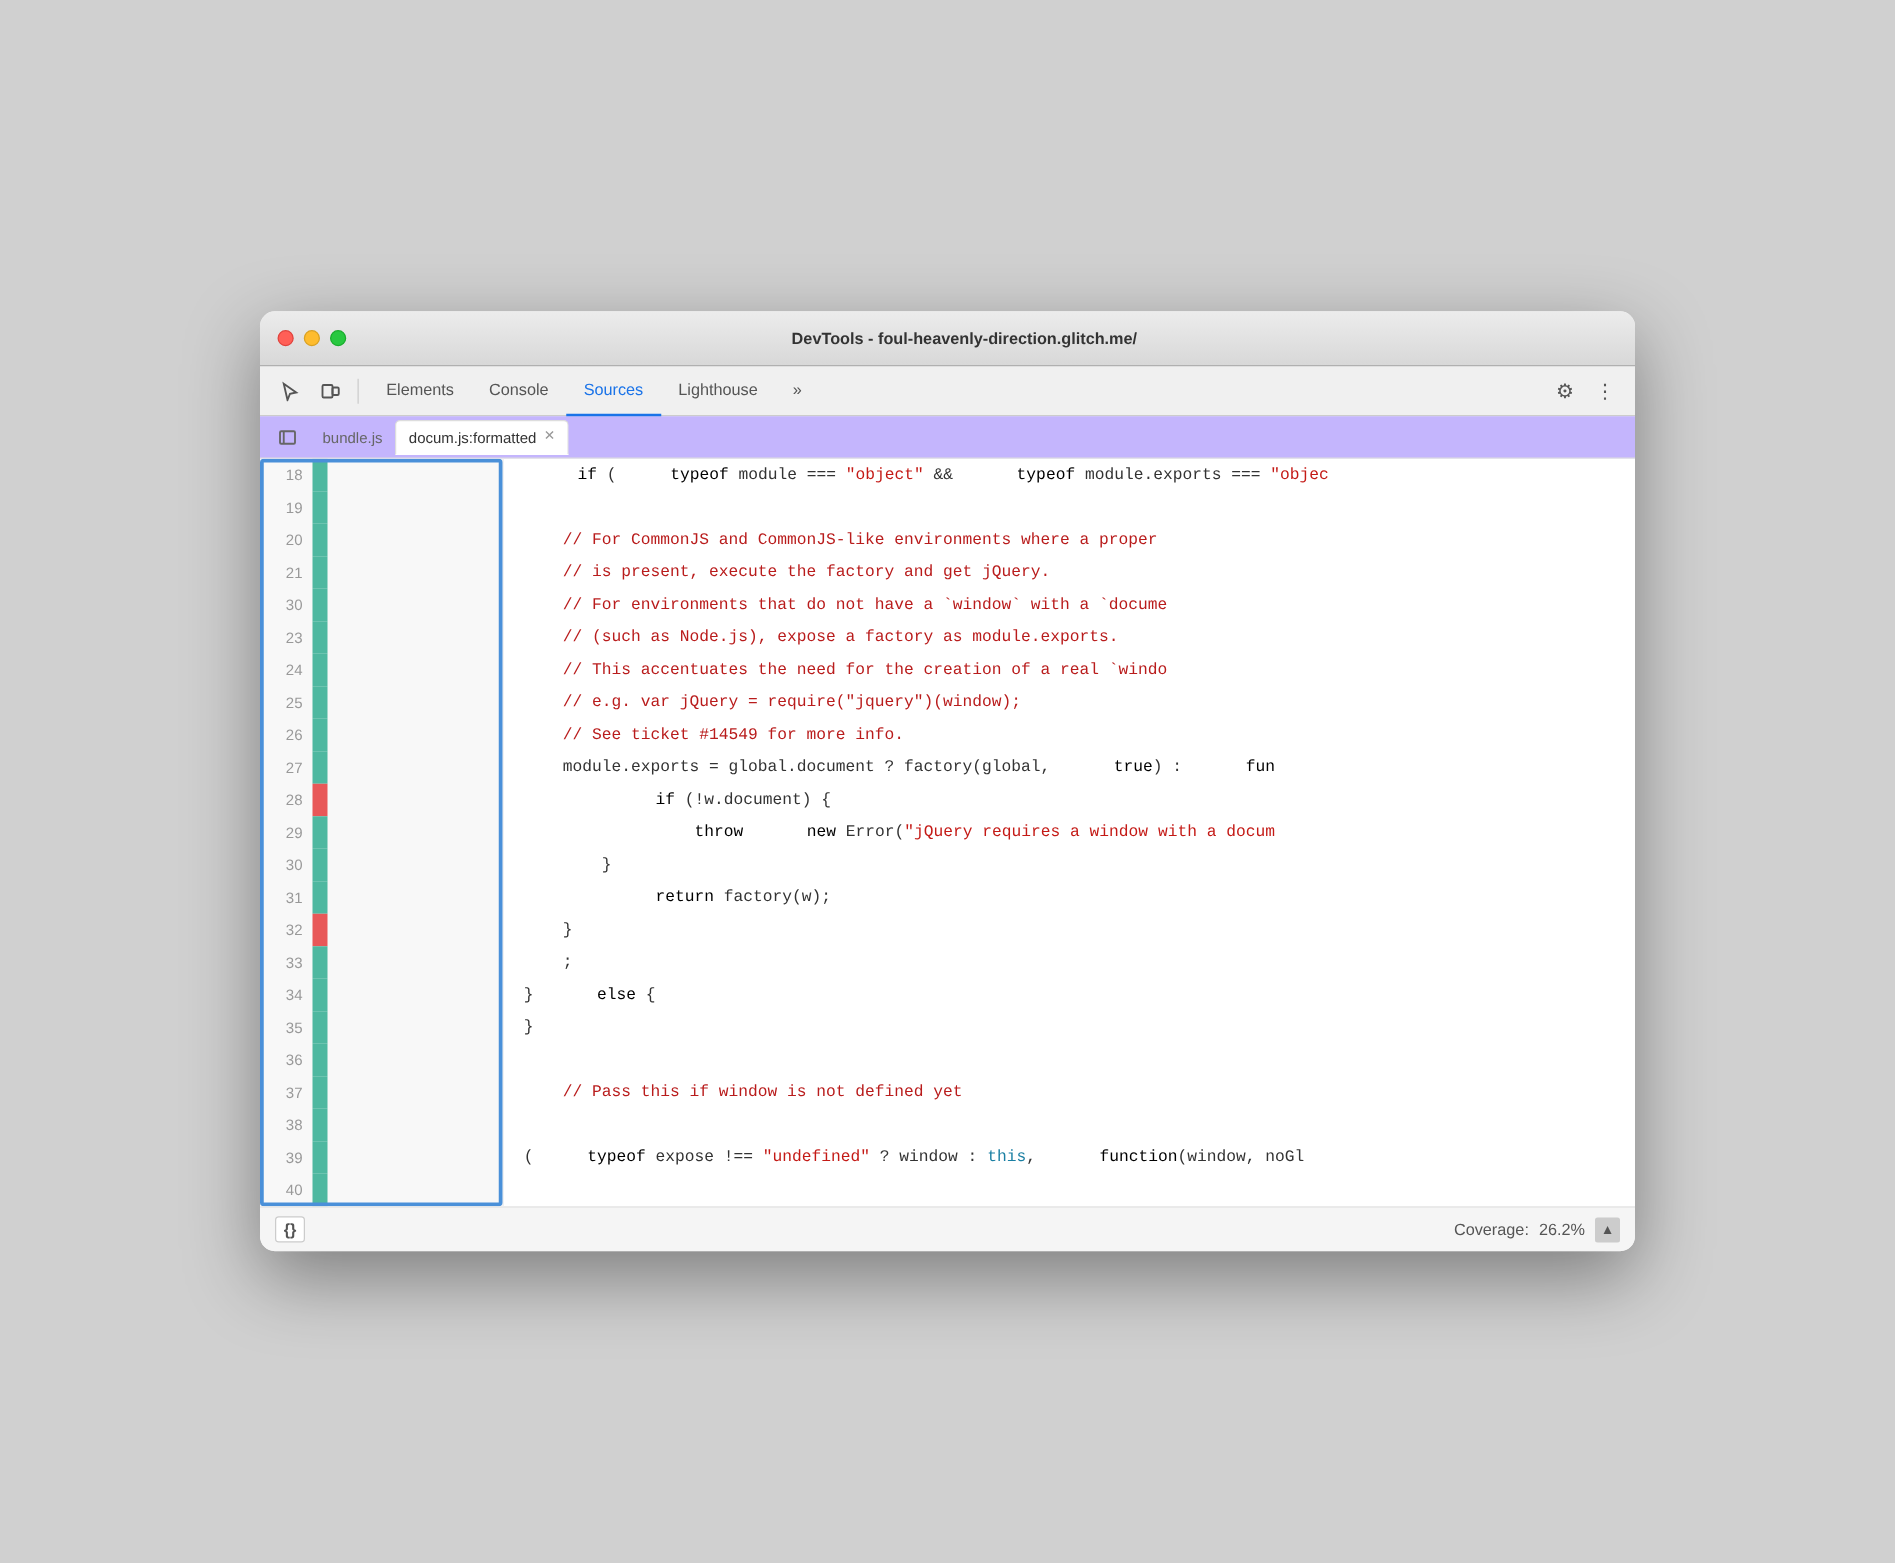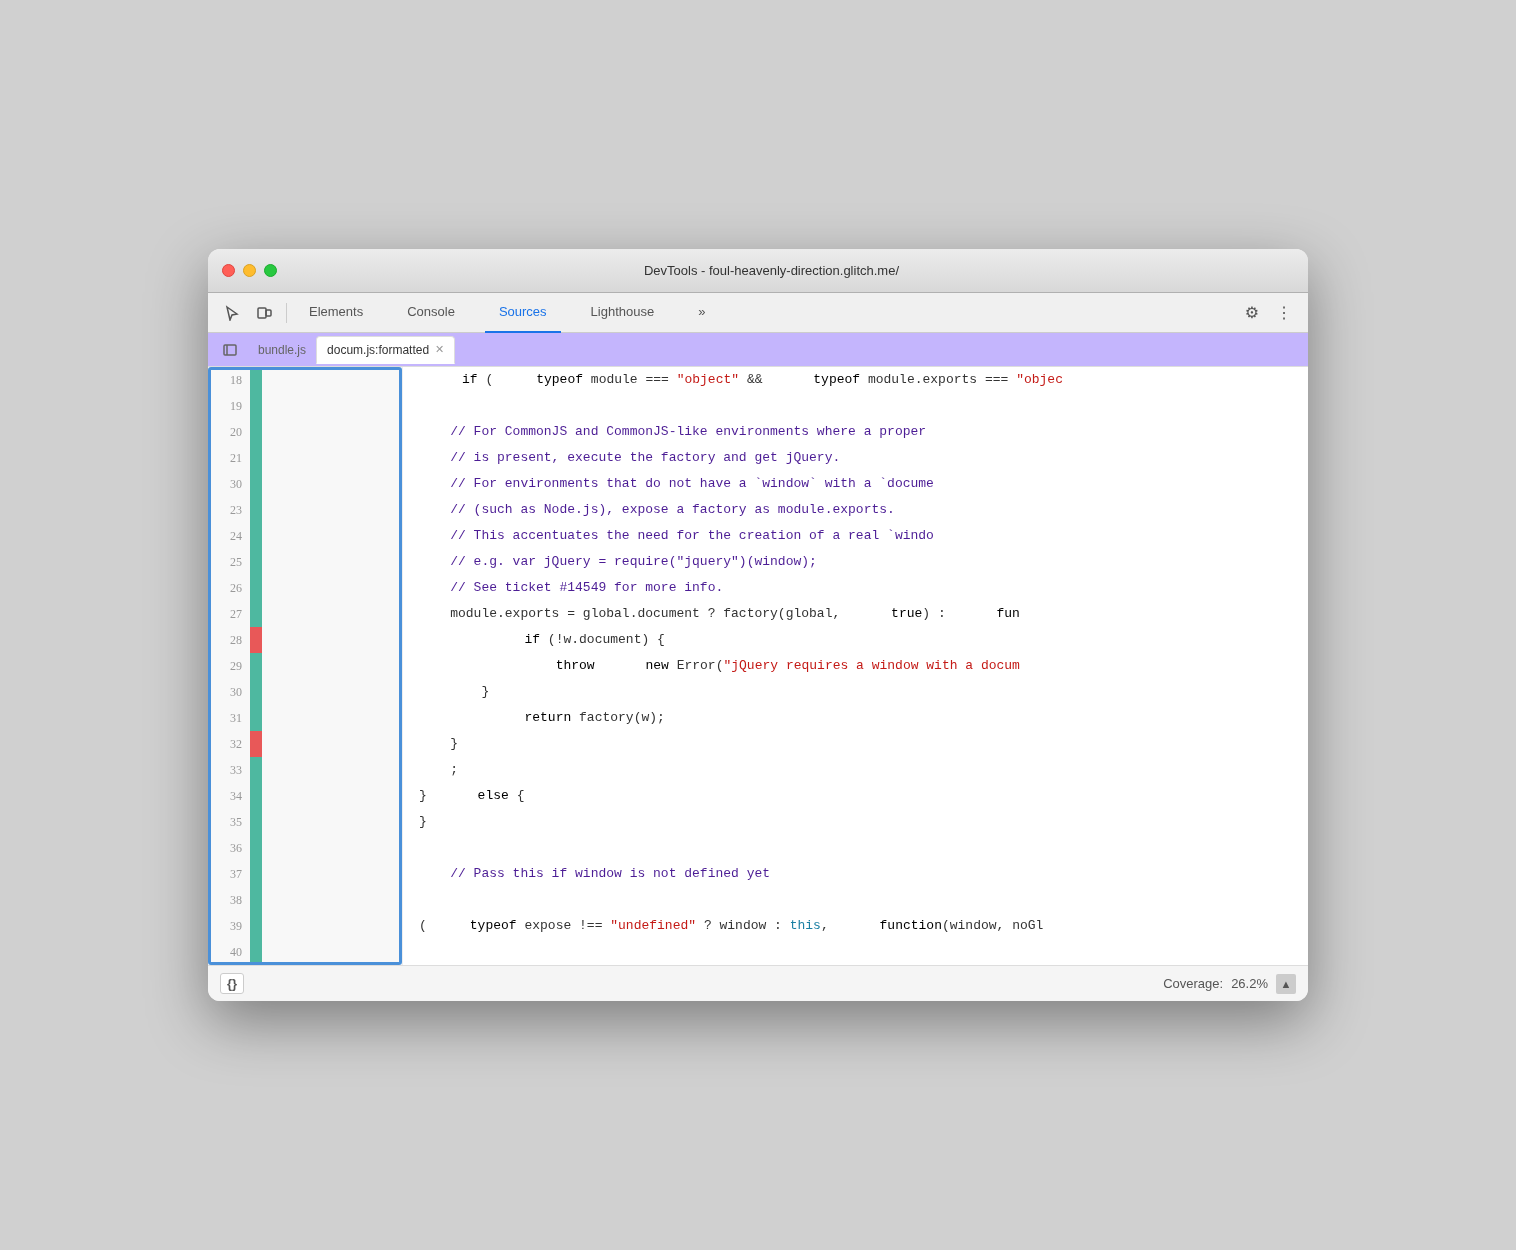--- a/index.html
+++ b/index.html
@@ -46,21 +46,21 @@
 
     .tl-red { background: #ff5f57; border: 1px solid #e0443e; }
     .tl-yellow { background: #febc2e; border: 1px solid #d9a123; }
     .tl-green { background: #28c840; border: 1px solid #1aac2d; }
 
     .title-text {
       position: absolute;
       left: 50%;
       transform: translateX(-50%);
       font-size: 13px;
-      font-weight: 400;
+      font-weight: 700;
       color: #333;
       padding-left: 27px;
     }
 
     
     .devtools-toolbar {
       background: #f0f0f0;
       border-bottom: 1px solid #ccc;
       height: 40px;
       display: flex;
@@ -84,21 +84,21 @@
     .toolbar-separator {
       width: 1px;
       height: 20px;
       background: #ccc;
       margin: 0 4px;
     }
 
     .tabs-nav {
       display: flex;
       align-items: center;
-      gap: 16px;
+      gap: 0;
       flex: 1;
     }
 
     .tab-item {
       padding: 0 14px;
       height: 40px;
       display: flex;
       align-items: center;
       font-size: 13px;
       color: #555;
@@ -205,21 +205,21 @@
       height: 26px;
       position: relative;
     }
 
     .line-number {
       width: 42px;
       min-width: 42px;
       text-align: right;
       padding-right: 8px;
       font-size: 12px;
-      font-family: Liberation Serif, serif;
+      font-family: Liberation Sans, sans-serif;
       color: #999;
       user-select: none;
     }
 
     .coverage-bar {
       width: 12px;
       min-width: 12px;
       height: 100%;
       margin-right: 4px;
     }
@@ -239,21 +239,21 @@
     .code-line {
       height: 26px;
       padding: 0 16px;
       white-space: nowrap;
       overflow: hidden;
     }
 
     
     .kw { color: #000000; margin-left: 43px; }       
     .str { color: #c41a16; }      
-    .cmt { color: #4c1d95; }
+    .cmt { color: #b91c1c; }
     .plain { color: #333; }
     .teal { color: #1a7fa3; }
 
     
     .bottom-bar {
       background: #f5f5f5;
       border-top: 1px solid #ddd;
       height: 36px;
       display: flex;
       align-items: center;

